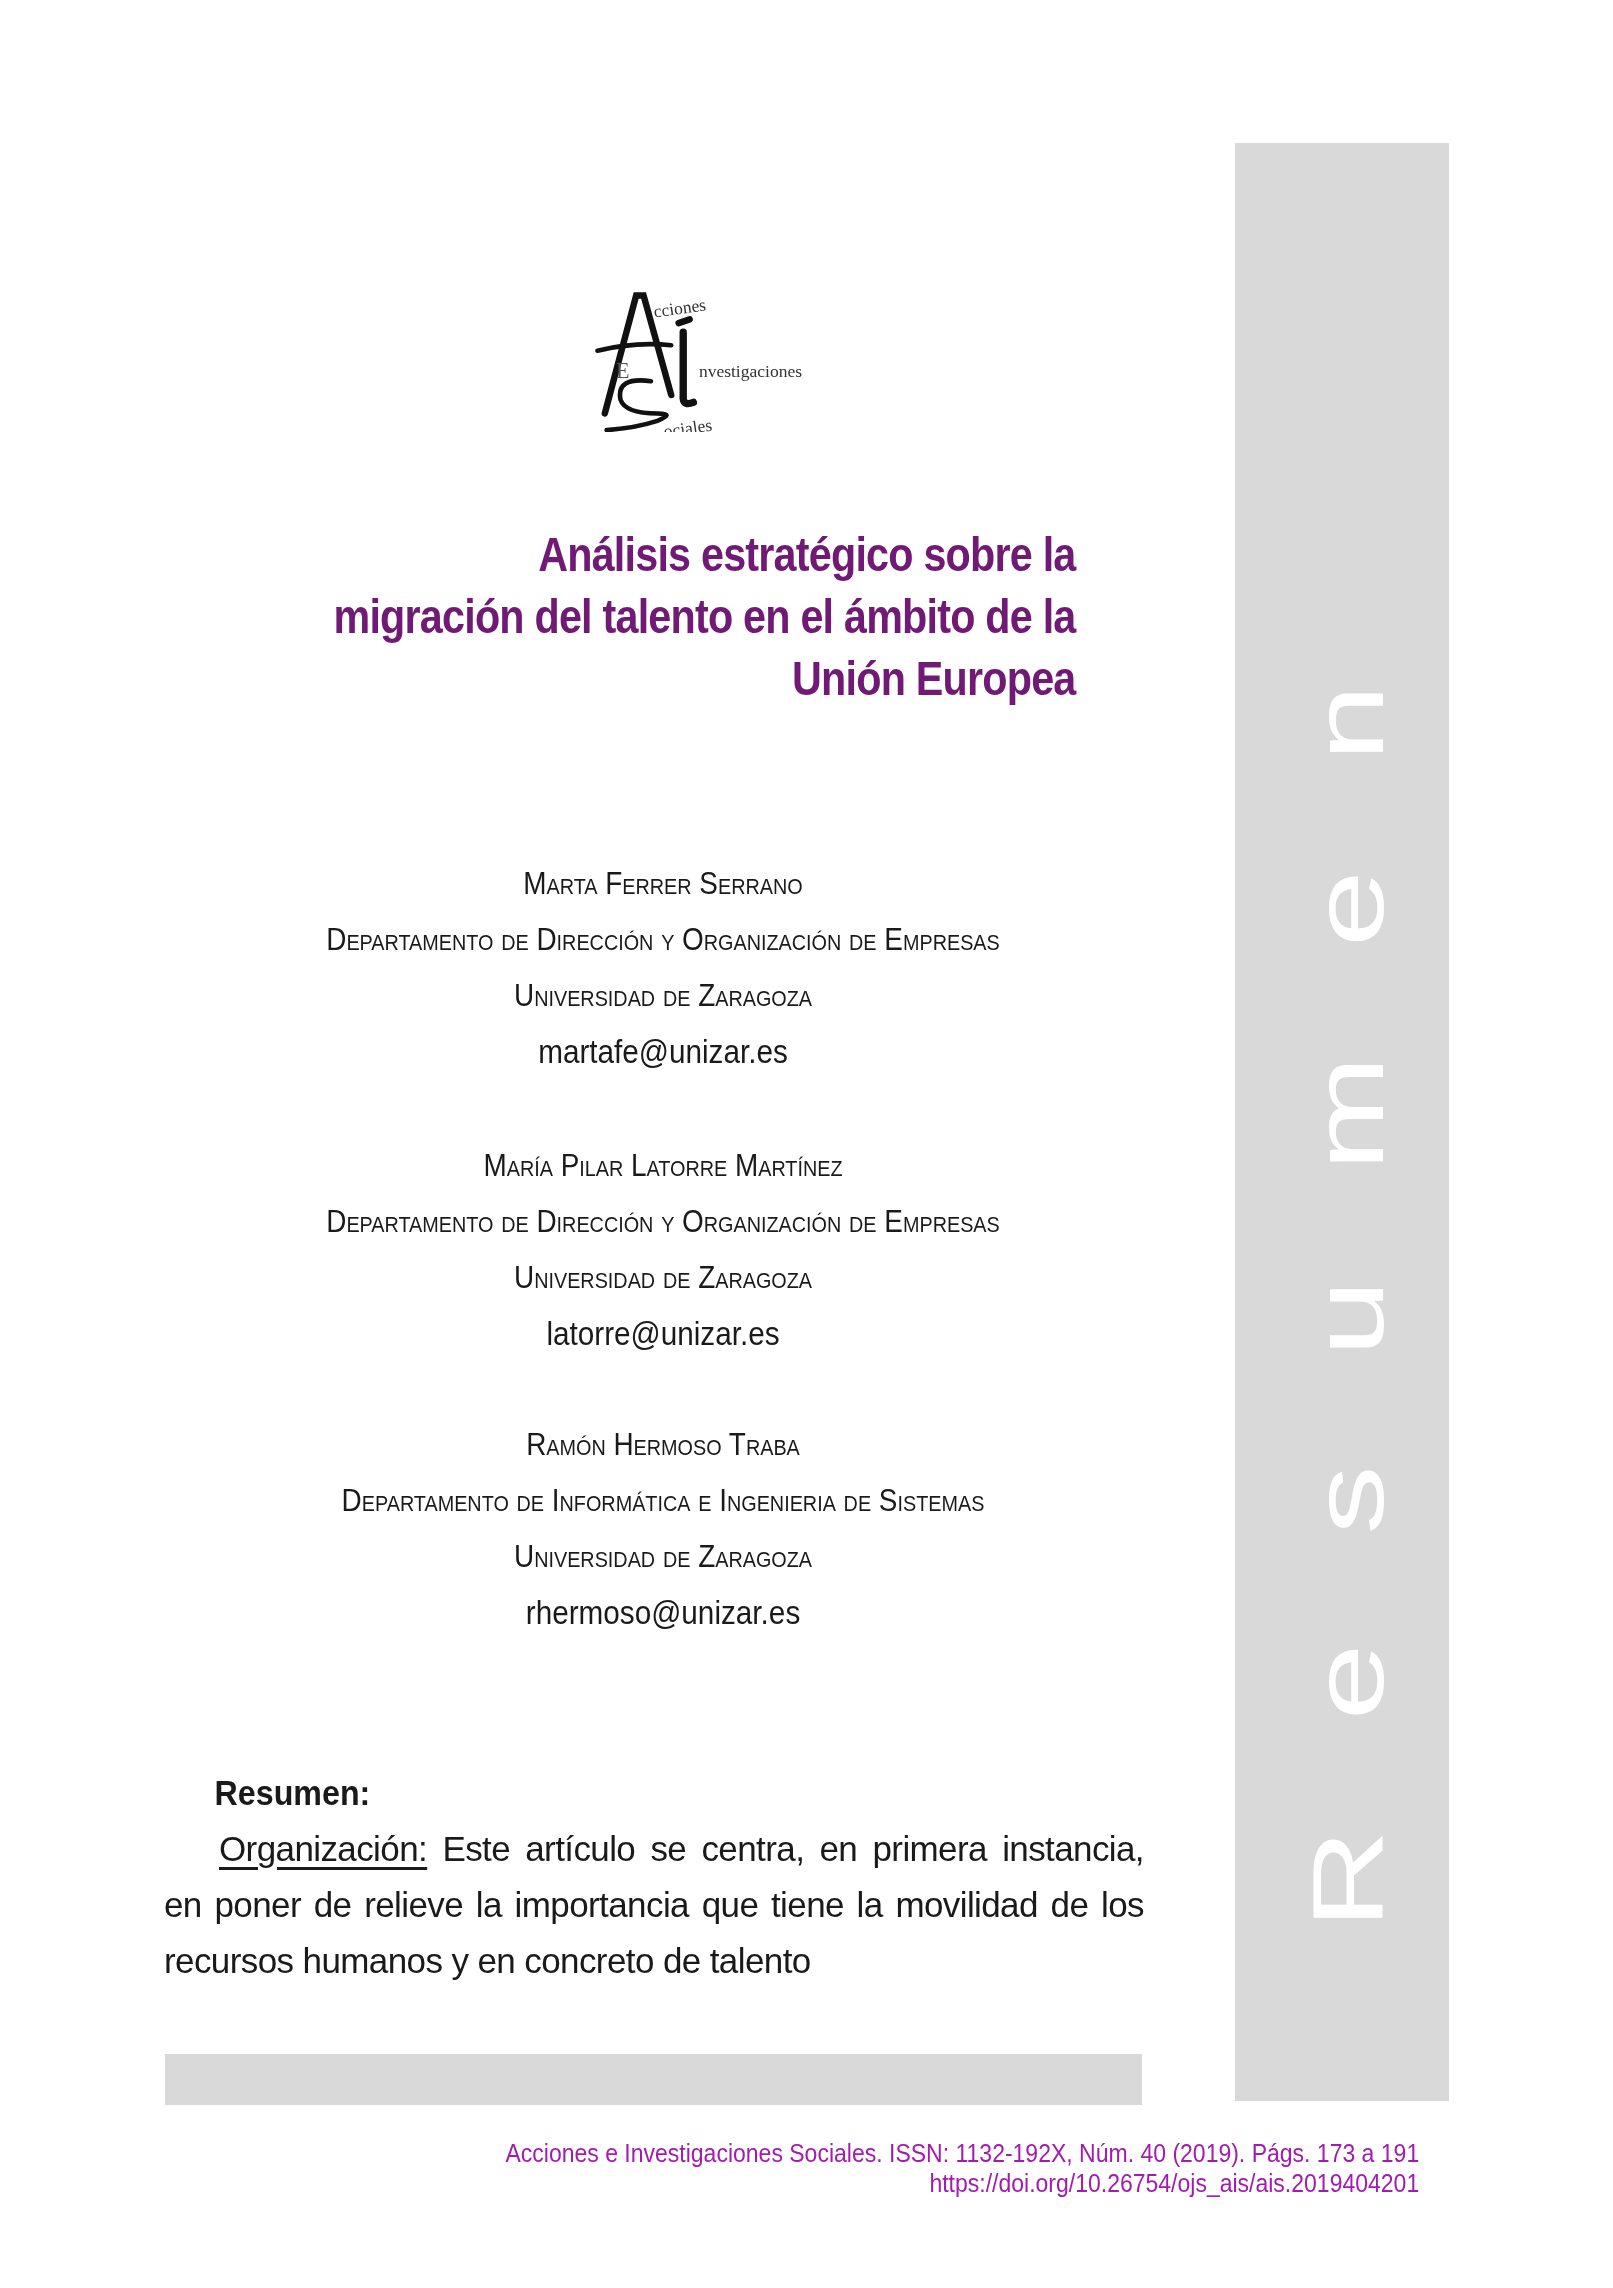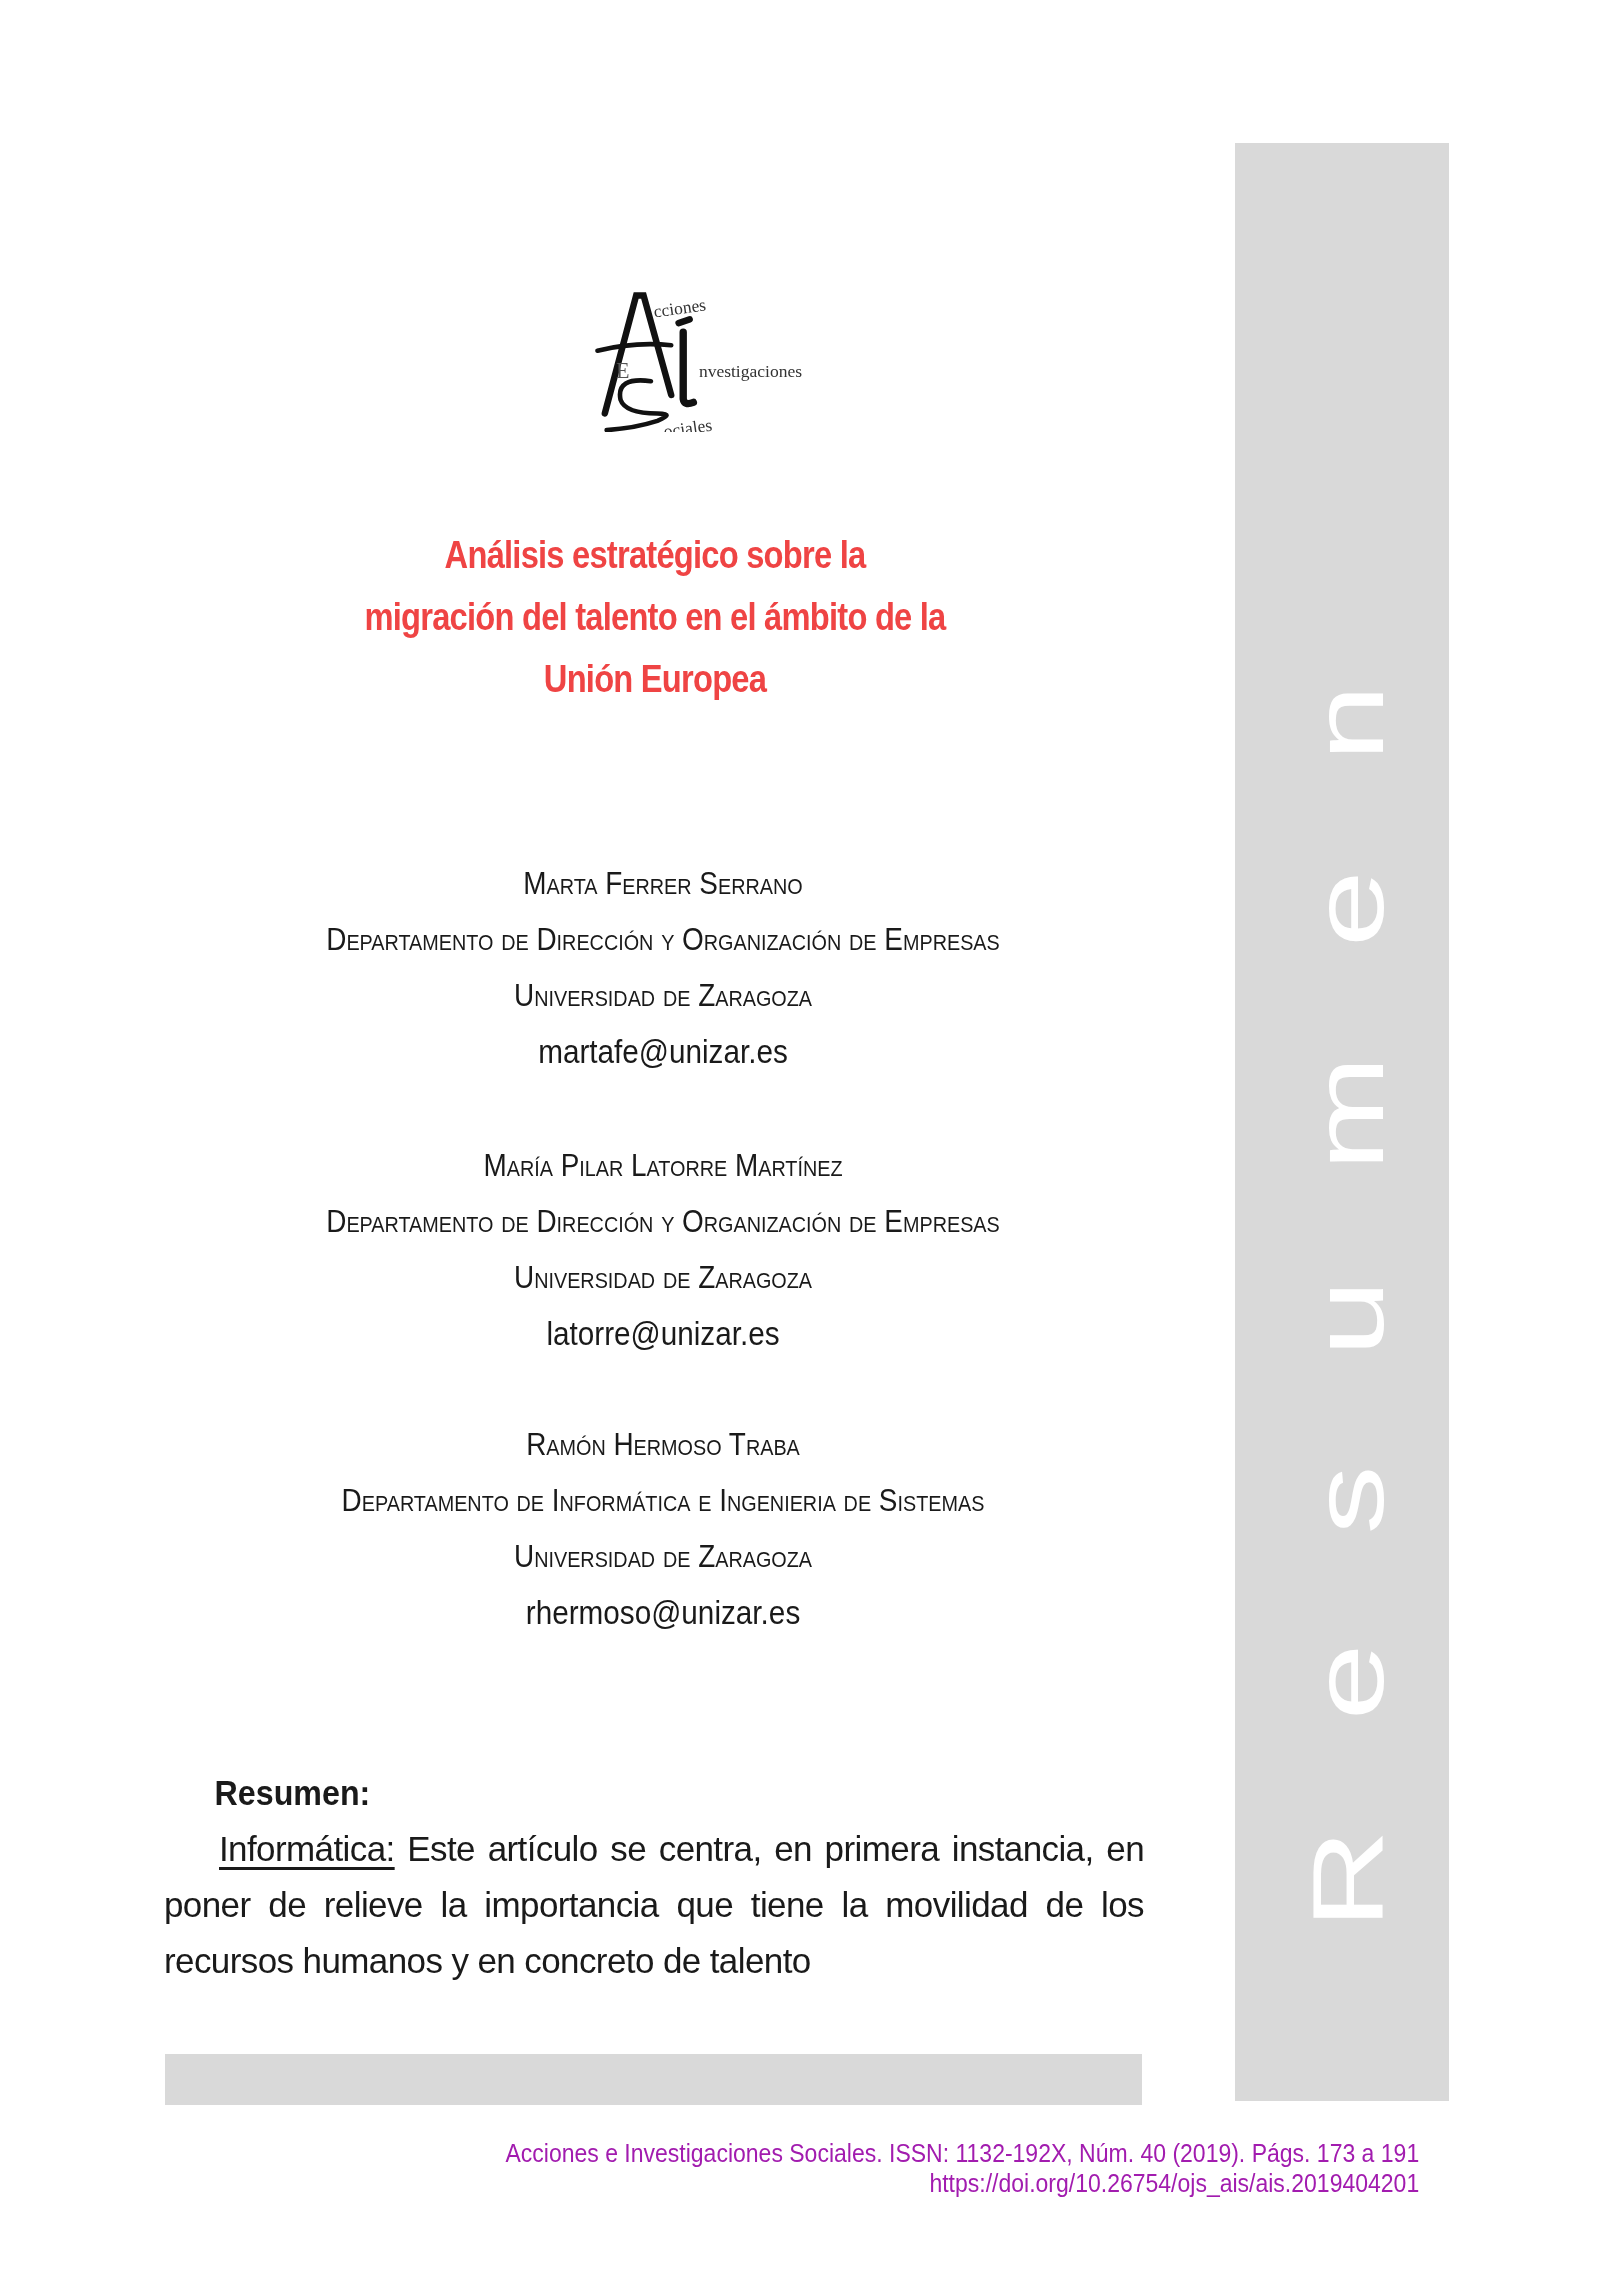--- a/index.html
+++ b/index.html
@@ -13,23 +13,23 @@
                transform: rotate(-90deg) scaleX(1); white-space: nowrap;
                font-family: "Liberation Sans", sans-serif; font-size: 138px; line-height: 1;
                color: #ffffff; letter-spacing: 109px; transform: rotate(-90deg) scaleY(0.72);
                transform-origin: 0 0; }
   .side-word-wrap { position: absolute; left: 0; top: 0; width: 1613px; height: 2289px; pointer-events: none; }
 
   
   .logo { position: absolute; left: 579px; top: 275px; width: 249px; height: 157px; }
 
   
-  .title { position: absolute; left: 166px; width: 978px; top: 524px; text-align: center;
-           font-family: "Liberation Sans", sans-serif; font-weight: bold; font-size: 38px;
-           line-height: 62px; color: #ef4444; letter-spacing: -0.9px; }
+  .title { position: absolute; left: 166px; width: 978px; top: 524px; text-align: right;
+           font-family: "Liberation Sans", sans-serif; font-weight: bold; font-size: 48px;
+           line-height: 62px; color: #701a75; letter-spacing: -0.9px; }
   .title span { display: block; transform: scaleX(0.86); transform-origin: center; }
 
   
   .author { position: absolute; left: 174px; width: 978px; text-align: center; }
   .author .line { display: block; font-size: 31px; line-height: 56px; font-variant: small-caps;
                   color: #1a1a1a; transform: scaleX(0.9); transform-origin: center; }
   .author .email { display: block; font-size: 33px; line-height: 56px; color: #1a1a1a;
                    transform: scaleX(0.9); transform-origin: center; }
 
   
@@ -97,21 +97,21 @@
 
 <div class="author" style="top:1417px">
   <span class="line">Ramón Hermoso Traba</span>
   <span class="line">Departamento de Informática e Ingenieria de Sistemas</span>
   <span class="line">Universidad de Zaragoza</span>
   <span class="email">rhermoso@unizar.es</span>
 </div>
 
 <div class="abstract">
   <span class="heading">Resumen:</span>
-  <p class="para"><span class="uline">Informática:</span><span> Este artículo se centra, en primera instancia, en poner de relieve la importancia que tiene la movilidad de los recursos humanos y en concreto de talento</span></p>
+  <p class="para"><span class="uline">Organización:</span><span> Este artículo se centra, en primera instancia, en poner de relieve la importancia que tiene la movilidad de los recursos humanos y en concreto de talento</span></p>
 </div>
 
 <div class="bottom-bar"></div>
 
 <div class="footer">
   <span>Acciones e Investigaciones Sociales. ISSN: 1132-192X, Núm. 40 (2019). Págs. 173 a 191</span>
   <span>https://doi.org/10.26754/ojs_ais/ais.2019404201</span>
 </div>
 
 

